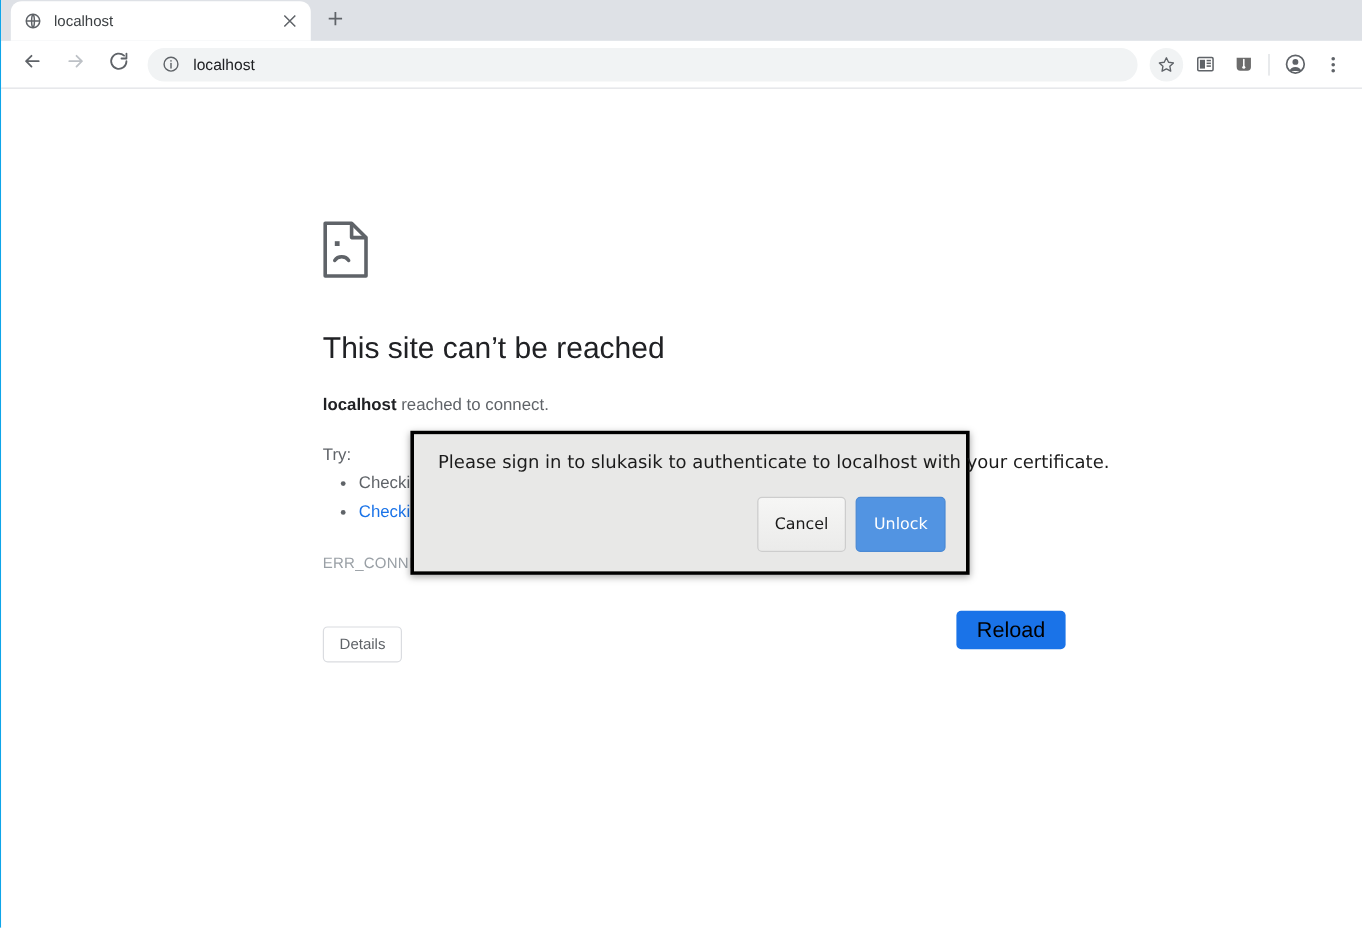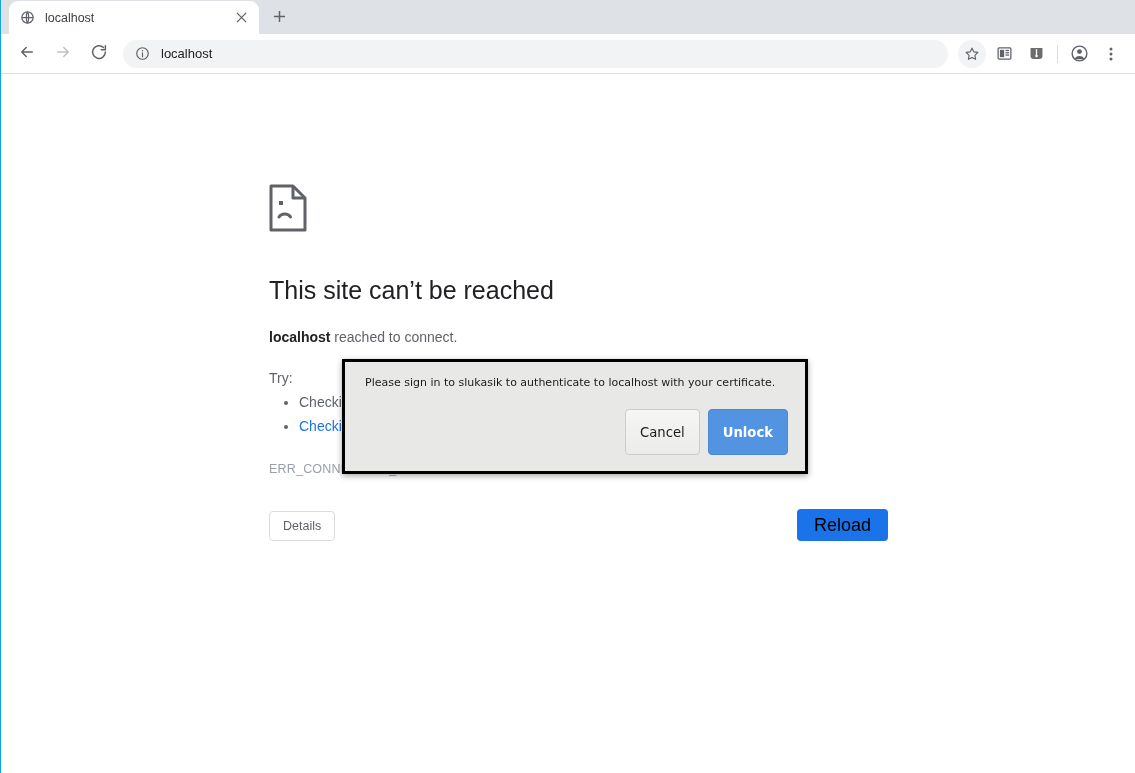--- a/index.html
+++ b/index.html
@@ -198,21 +198,21 @@
   .err-buttons {
     position: absolute;
     left: 268px;
     top: 425px;
     width: 600px;
     height: 46px;
   }
   .btn-details {
     position: absolute;
     left: 0;
-    top: 12px;
+    top: 23px;
     height: 30px;
     padding: 0 13px;
     font-size: 12.5px;
     color: #5f6368;
     background: #ffffff;
     border: 1px solid #dadce0;
     border-radius: 4px;
     display: flex; align-items: center;
     box-sizing: border-box;
     font-family: "Liberation Sans", sans-serif;
@@ -257,21 +257,21 @@
     font-size: 11.5px;
     line-height: 1;
     font-family: "DejaVu Sans", sans-serif;
     white-space: nowrap;
   }
   .dialog-body {
     background: #e8e8e7;
     padding: 14px 17px 16px 17px;
   }
   .dialog-msg {
-    font-size: 11px;
+    font-size: 15px;
     color: #1b1b1b;
     font-family: "DejaVu Sans", sans-serif;
     margin: 0 0 20px 3px;
     line-height: 1.2;
     white-space: nowrap;
   }
   .dialog-row {
     display: flex;
     align-items: center;
     margin-bottom: 28px;
@@ -316,21 +316,20 @@
   }
   .dlg-btn.cancel {
     background: linear-gradient(to bottom, #f6f6f5, #ebebea);
     border: 1px solid #cdcdcd;
     color: #1b1b1b;
   }
   .dlg-btn.unlock {
     background: #5294e2;
     border: 1px solid #4a89d4;
     color: #ffffff;
-    font-weight: bold;
   }
 </style>
 </head>
 <body>
 
 <div class="browser">
 
   <div class="tabstrip">
     <div class="tab">
       <span class="tab-favicon">

